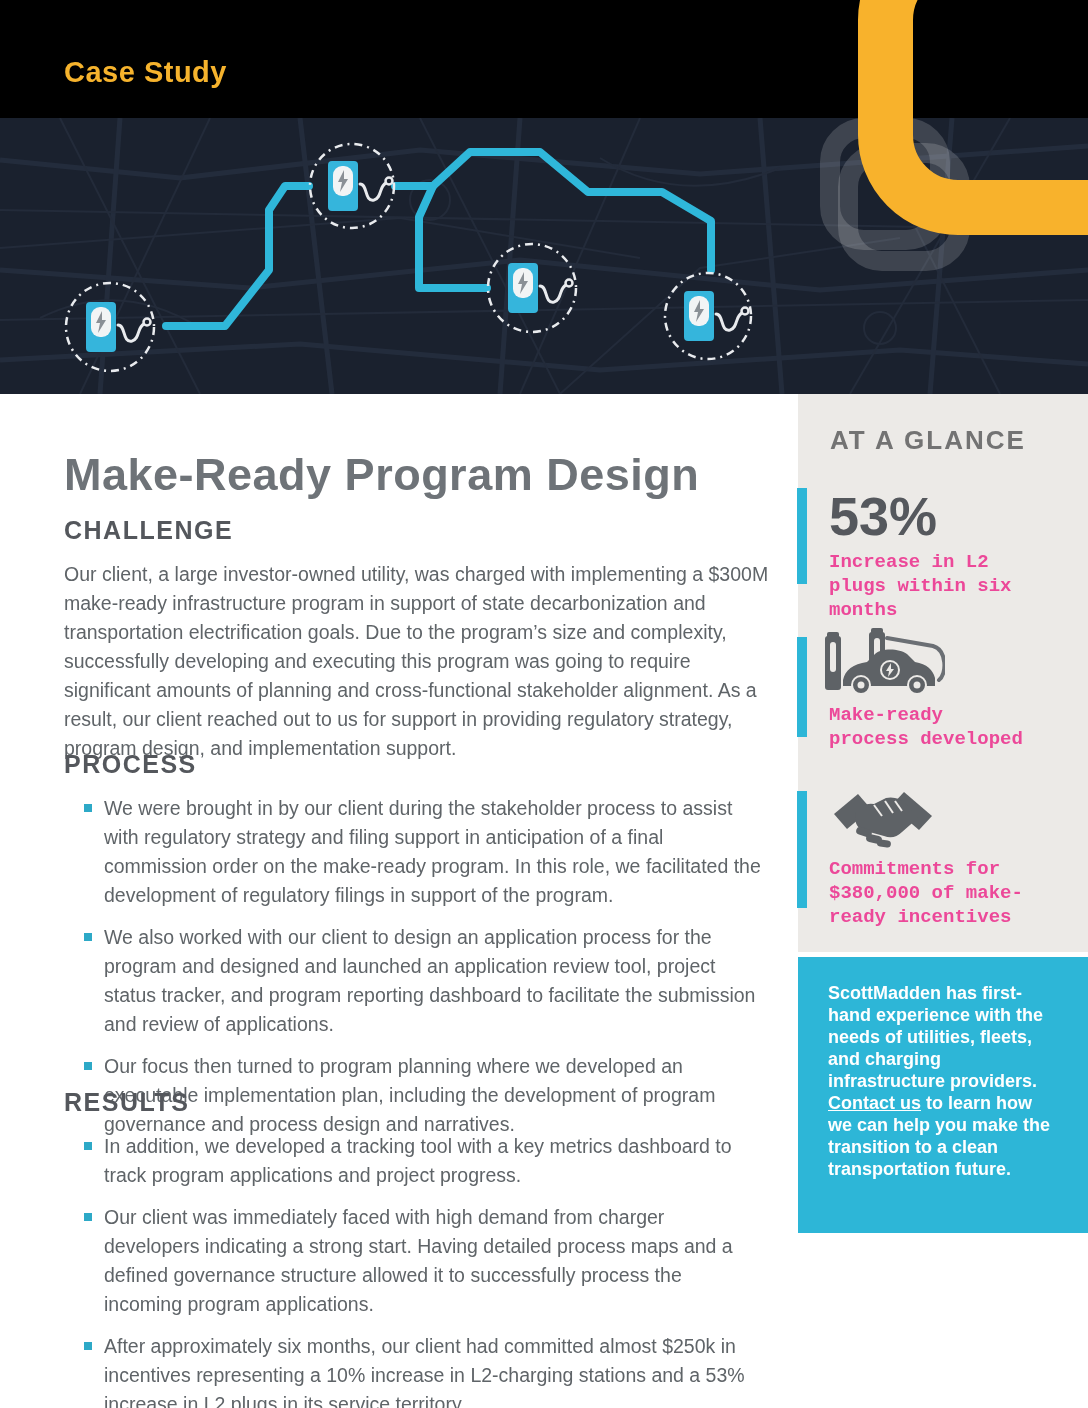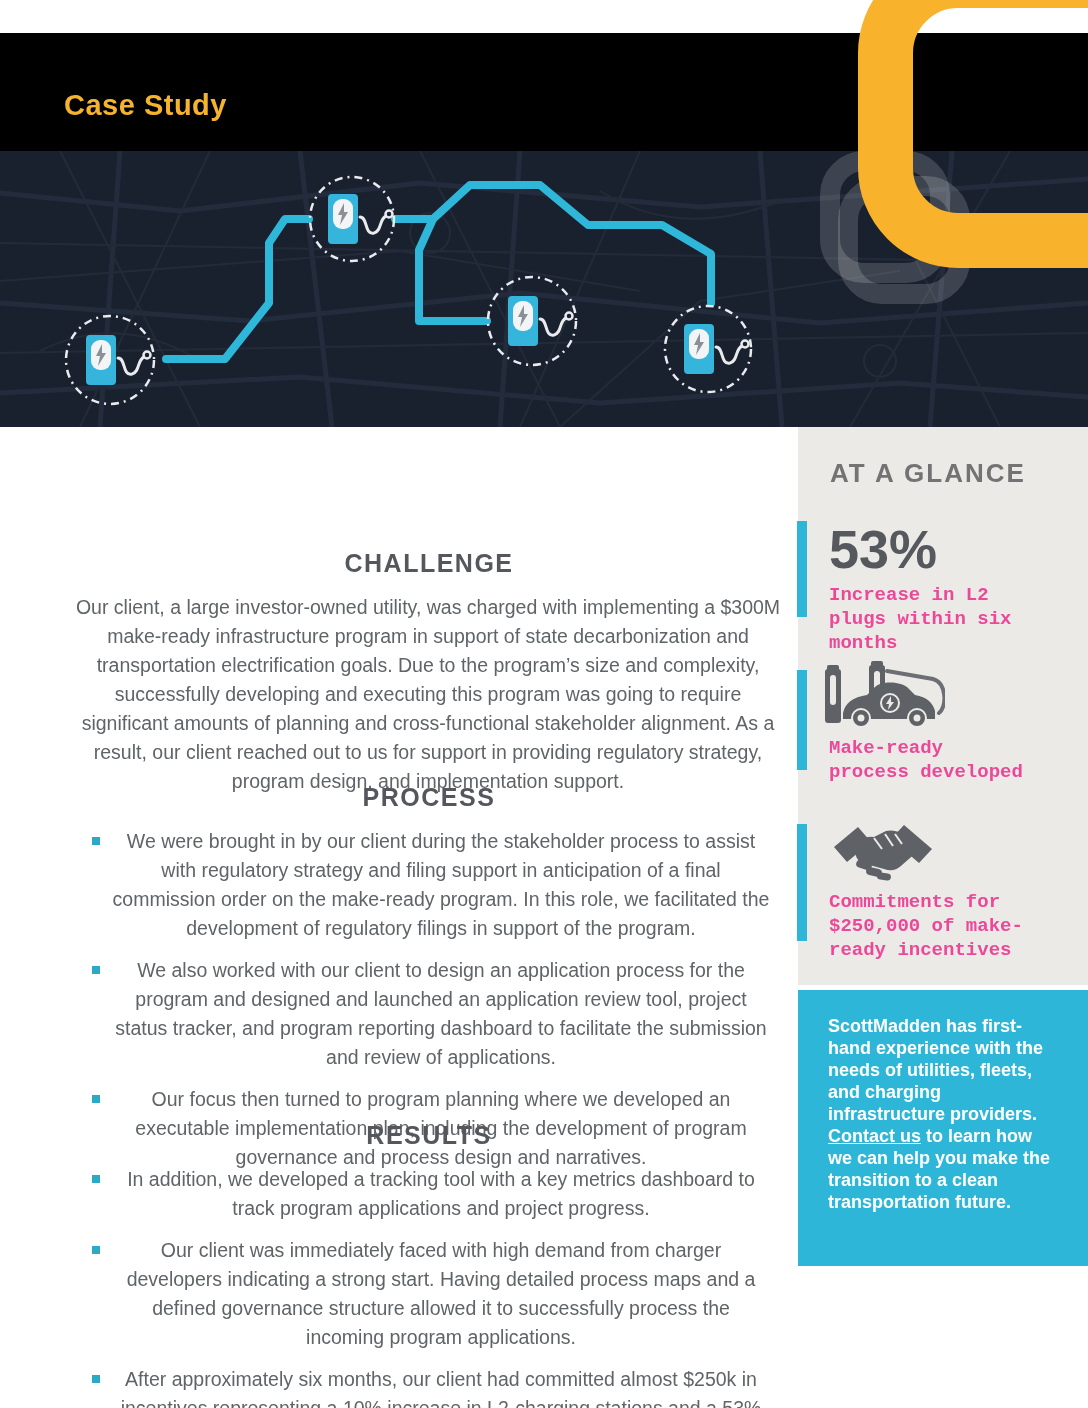--- a/index.html
+++ b/index.html
@@ -1,37 +1,37 @@
 <!DOCTYPE html>
 <html><head>
 <meta charset="utf-8">
 <style>
   html,body{margin:0;padding:0;background:#ffffff;}
   .page{
     position:relative;width:1088px;height:1408px;overflow:hidden;
     background:#ffffff;font-family:"Liberation Sans", sans-serif;
   }
-  .abs{position:absolute;margin-top:33px;}
+  .abs{position:absolute;}
 
   
   .topband{left:0;top:0;width:1088px;height:118px;background:#000000;z-index:2;}
   .case-label{left:64px;top:56px;font-size:29px;font-weight:bold;color:#F6B32D;letter-spacing:.5px;z-index:3;}
 
   
   .map{left:0;top:118px;width:1088px;height:276px;background:#1A212E;overflow:hidden;z-index:1;}
 
   
   .yellow-ring{
     left:858px;top:-80px;width:480px;height:315px;box-sizing:border-box;
     border:55px solid #F8B22C;border-radius:100px;z-index:4;
   }
 
   
   .page-title{left:64px;top:420px;width:720px;font-size:45px;font-weight:bold;color:#6E7378;letter-spacing:.5px;line-height:1.1;z-index:5;}
-  .section{left:72px;width:714px;z-index:5;text-align:center;}
+  .section{left:64px;width:714px;z-index:5;}
   .sec-challenge{top:516px;}
   .sec-process{top:750px;}
   .sec-results{top:1088px;}
   h2.sec-head{margin:0 0 15px 0;font-size:25px;font-weight:bold;color:#54575C;letter-spacing:1.5px;}
   .body-copy{margin:0;font-size:19.5px;line-height:29px;color:#5F6468;width:712px;}
   .bullets{margin:0;padding:0;list-style:none;}
   .bullets li{display:flex;margin:0 0 13px 0;}
   .bullet-sq{flex:0 0 auto;width:8px;height:8px;background:#2DA9C7;margin:10px 12px 0 20px;}
   .bullet-txt{font-size:19.5px;line-height:29px;color:#5F6468;width:658px;}
 
@@ -143,20 +143,21 @@
           <rect x="-24" y="-25" width="30" height="50" rx="4" fill="#35B5DC"></rect>
           <rect x="-19" y="-20" width="20" height="30" rx="9" fill="#F2F4F5"></rect>
           <path d="M-8,-16 L-14,-4 L-10,-4 L-12,6 L-4,-7 L-8,-7 Z" fill="#8A9096"></path>
         </g>
       </g>
     </svg>
   </div>
 
   <div class="abs yellow-ring"></div>
 
+  <h1 class="abs page-title">Make-Ready Program Design</h1>
 
   <section class="abs section sec-challenge">
     <h2 class="sec-head">CHALLENGE</h2>
     <p class="body-copy">Our client, a large investor-owned utility, was charged with implementing a $300M make-ready infrastructure program in support of state decarbonization and transportation electrification goals. Due to the program’s size and complexity, successfully developing and executing this program was going to require significant amounts of planning and cross-functional stakeholder alignment. As a result, our client reached out to us for support in providing regulatory strategy, program design, and implementation support.</p>
   </section>
 
   <section class="abs section sec-process">
     <h2 class="sec-head">PROCESS</h2>
     <ul class="bullets">
       <li>
@@ -233,20 +234,20 @@
         <rect x="38" y="45" width="16" height="8" rx="4" transform="rotate(14 46 49)"></rect>
         <rect x="49" y="50" width="14" height="7" rx="3.5" transform="rotate(8 56 53)"></rect>
       </g>
       <g stroke="#ECEAE7" stroke-width="2" fill="none">
         <path d="M46,15 L54,26"></path>
           <path d="M57,11 L65,23"></path>
           <path d="M67,11 L74,21"></path>
       </g>
     </svg>
   </div>
-  <div class="abs stat-cap cap3">Commitments for $250,000 of make-ready incentives</div>
+  <div class="abs stat-cap cap3">Commitments for $380,000 of make-ready incentives</div>
 
   <div class="abs callout">
     <p><span>ScottMadden has first-hand experience with the needs of utilities, fleets, and charging infrastructure providers. </span><a>Contact us</a><span> to learn how we can help you make the transition to a clean transportation future.</span></p>
   </div>
 
 
 </div>
 
 </body></html>

